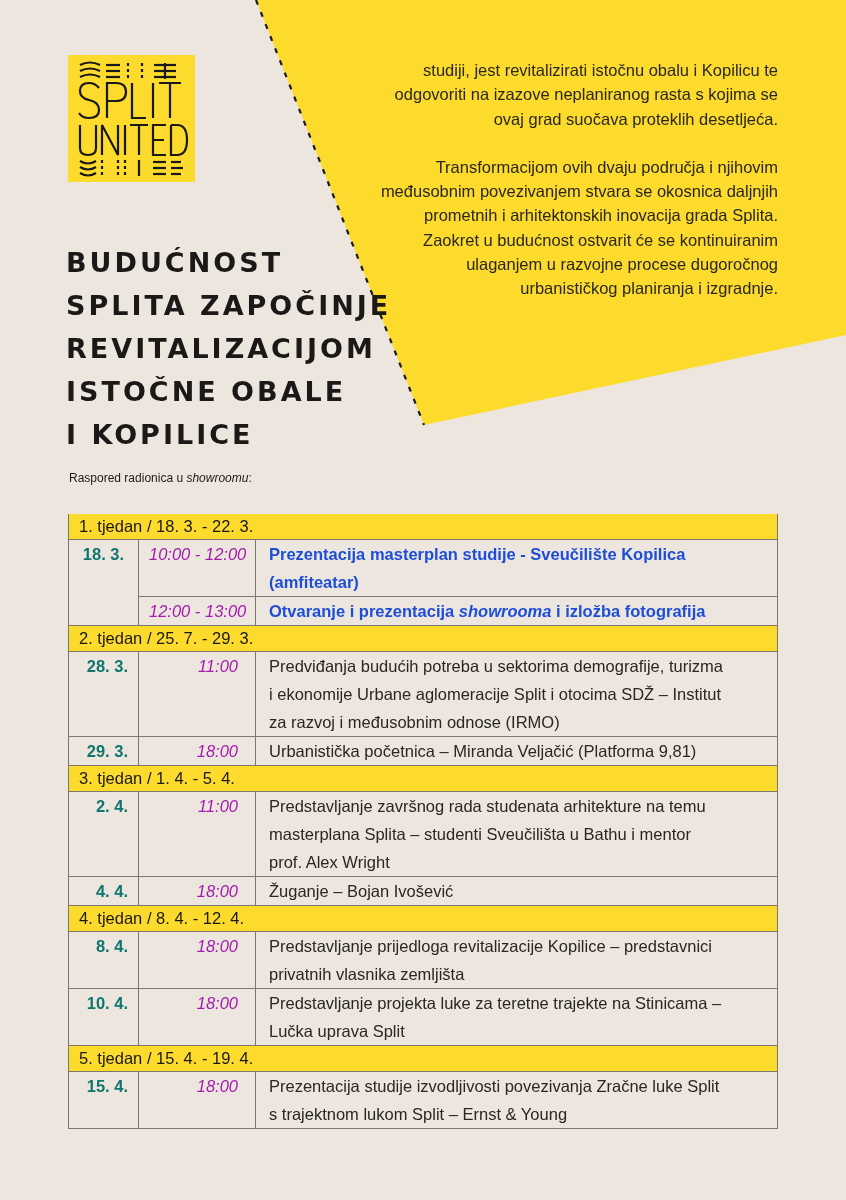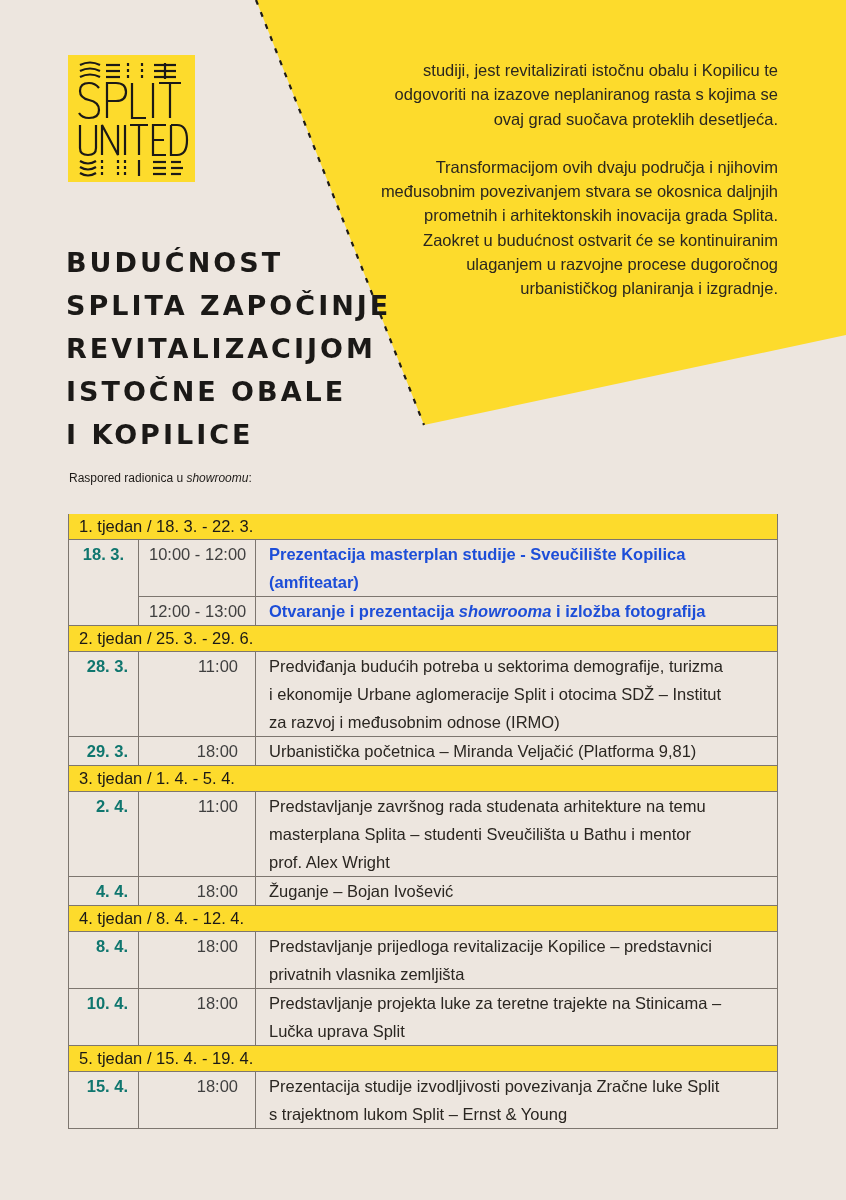--- a/index.html
+++ b/index.html
@@ -61,21 +61,21 @@
   tr.week td {
     background: #FDDB2C;
     border-left: 1px solid #7d766f; border-right: 1px solid #7d766f;
     border-top: none; border-bottom: none;
     height: 25px; line-height: 25px;
     padding-left: 10px;
     color: #1b1917;
   }
   td.date { width: 70px; text-align: right; padding-right: 10px !important; font-weight: bold; color: #0f766e; }
   td.date.center { text-align: center; padding-right: 0 !important; }
-  td.time { width: 117px; text-align: right; padding-right: 17px !important; color: #404040; }
+  td.time { width: 117px; text-align: right; padding-right: 17px !important; color: #a21caf; font-style: italic; }
   td.time.left { text-align: left; padding-left: 10px !important; padding-right: 0 !important; }
   td.event { padding-left: 13px !important; padding-right: 6px !important; }
   td.event.bold { font-weight: bold; color: #1d4ed8; }
   td.event em { font-style: italic; }
 </style>
 </head>
 <body>
 
 <svg id="yellow-shape" viewBox="0 0 846 1200" width="846" height="1200">
   <polygon points="256,0 846,0 846,335 424,425" fill="#FDDB2C"></polygon>
@@ -188,21 +188,21 @@
       <div>Prezentacija masterplan studije - Sveučilište Kopilica</div>
       <div>(amfiteatar)</div>
     </td>
   </tr>
   <tr>
     <td class="time left">12:00 - 13:00</td>
     <td class="event bold"><span>Otvaranje i prezentacija </span><em>showrooma</em><span> i izložba fotografija</span></td>
   </tr>
 
   <tr class="week">
-    <td colspan="3">2. tjedan / 25. 3. - 29. 6.</td>
+    <td colspan="3">2. tjedan / 25. 7. - 29. 3.</td>
   </tr>
   <tr>
     <td class="date">28. 3.</td>
     <td class="time">11:00</td>
     <td class="event">
       <div>Predviđanja budućih potreba u sektorima demografije, turizma</div>
       <div>i ekonomije Urbane aglomeracije Split i otocima SDŽ – Institut</div>
       <div>za razvoj i međusobnim odnose (IRMO)</div>
     </td>
   </tr>

